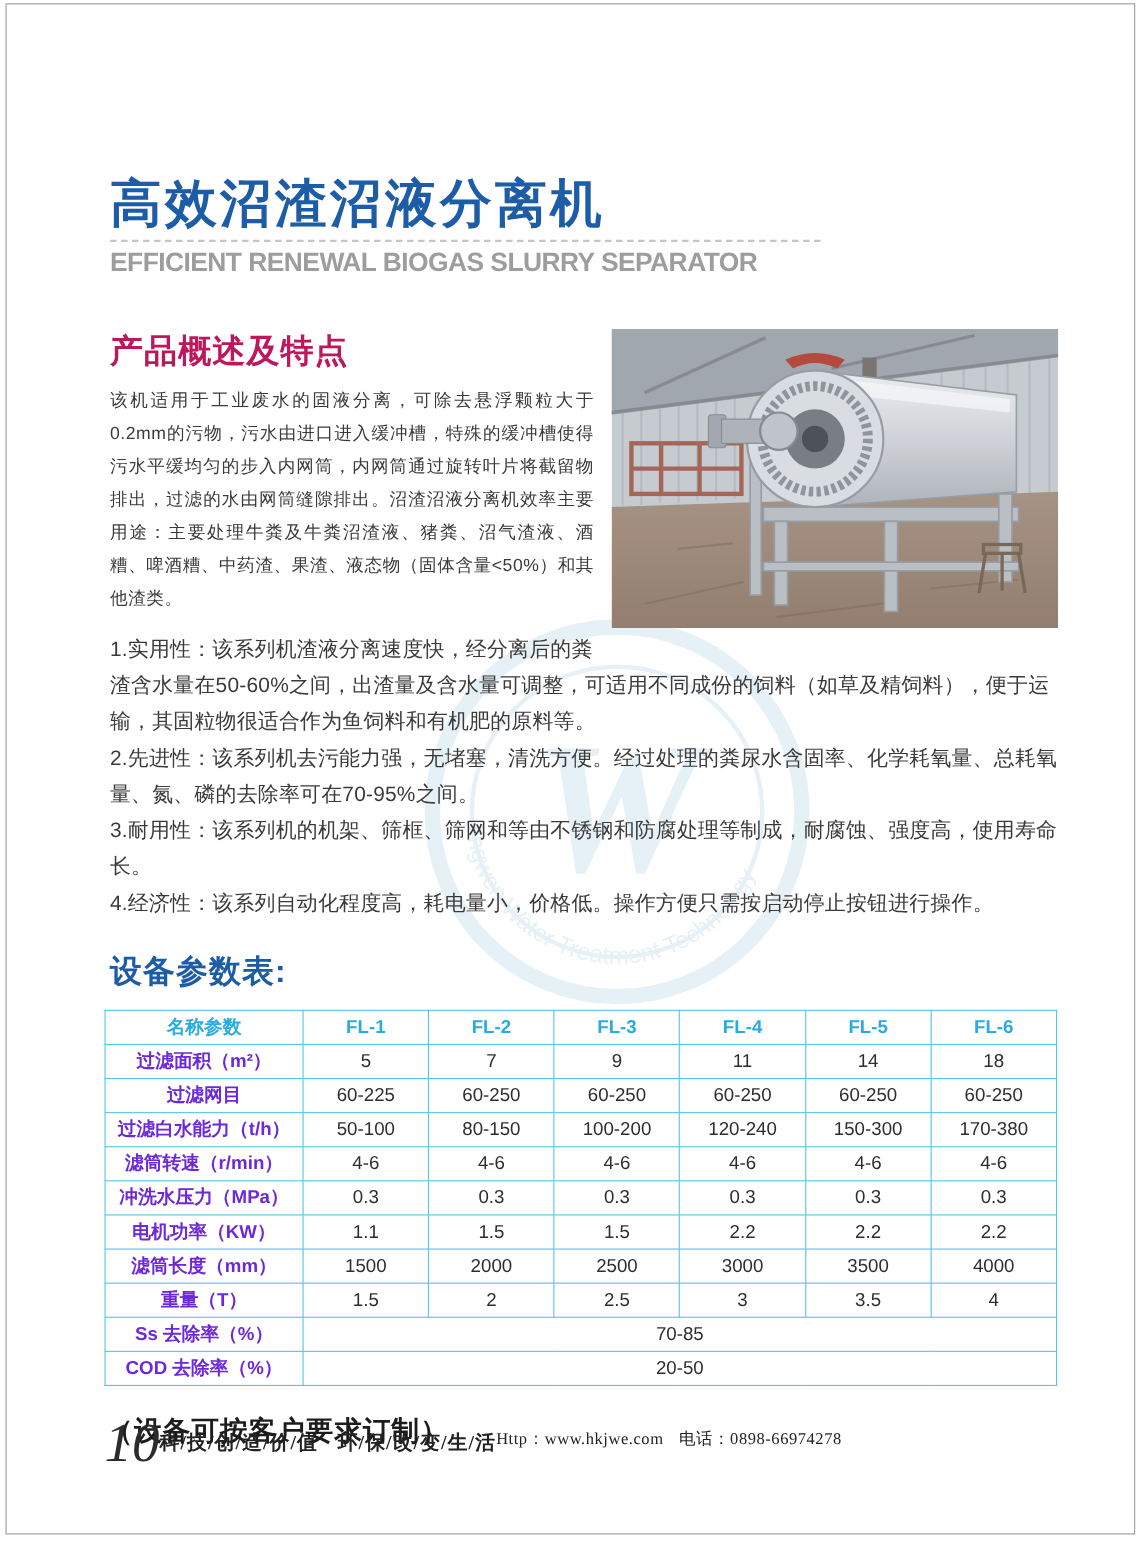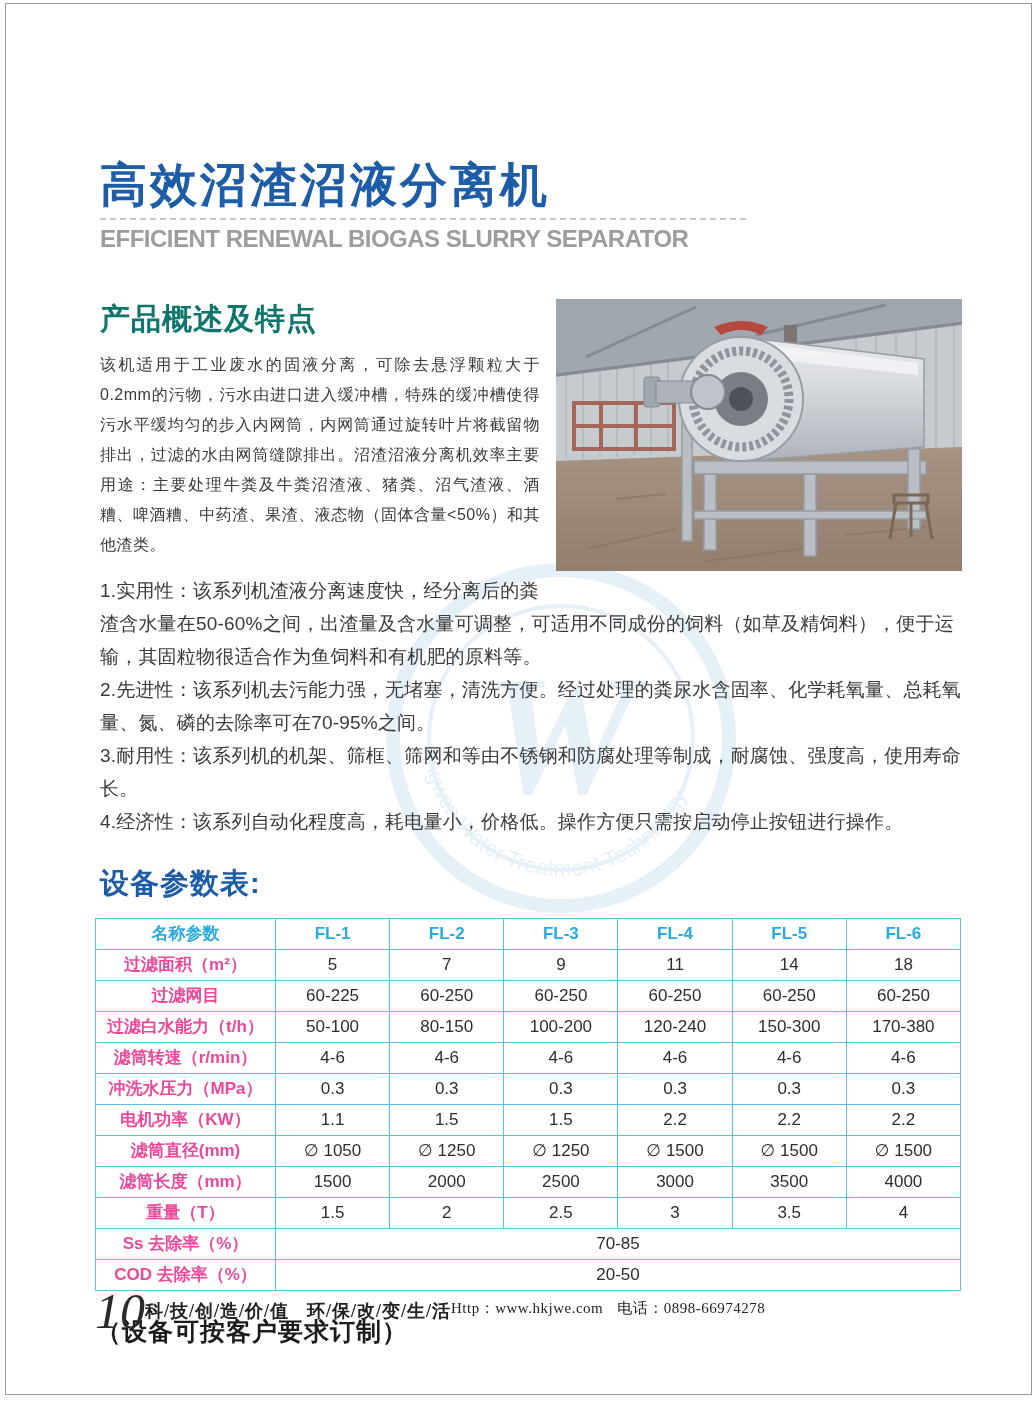--- a/index.html
+++ b/index.html
@@ -10,31 +10,31 @@
   .content{position:relative;z-index:2;padding:160px 72px 0 100px;}
 
   h1.title{margin:0;font-size:47px;line-height:1.05;font-weight:bold;color:#1d5ca6;letter-spacing:3px;}
   .title-divider{width:646px;border-top:2px dashed #c6c6c6;margin:9px 0 5px 0;height:0;}
   h2.subtitle{margin:0;font-size:24px;line-height:1.15;font-weight:bold;color:#9d9d9d;letter-spacing:-0.5px;}
 
   .overview{margin-top:46px;}
   .flow{width:862px;}
   figure.photo{float:right;width:406px;height:272px;margin:0 0 12px 16px;padding:0;}
   figure.photo svg{display:block;width:406px;height:272px;}
-  h3.sec{margin:0 0 10px 0;font-size:30px;font-weight:bold;color:#0f766e;letter-spacing:1px;}
+  h3.sec{margin:0 0 10px 0;font-size:30px;font-weight:bold;color:#be185d;letter-spacing:1px;}
   p.lead{margin:0 0 14px 0;font-size:16px;line-height:30px;color:#3a3a3a;text-align:justify;letter-spacing:0.5px;}
   p.feature{margin:0;font-size:19px;line-height:33px;color:#3a3a3a;letter-spacing:0.2px;}
 
   .params{margin-top:26px;}
   h3.sec2{margin:0 0 14px 0;font-size:29px;font-weight:bold;color:#1d5ca6;letter-spacing:1px;}
   table.ptable{border-collapse:collapse;width:866px;margin-left:-5px;table-layout:fixed;background:#fff;}
   table.ptable col.c0{width:180px;}
   table.ptable th,table.ptable td{border:1px solid #56c3e8;height:30px;padding:0;text-align:center;vertical-align:middle;font-size:17px;}
   table.ptable thead th{color:#29abe2;font-weight:bold;}
-  table.ptable th.rowlabel{color:#ec4899;font-weight:bold;}
+  table.ptable th.rowlabel{color:#6d28d9;font-weight:bold;}
   table.ptable td{color:#2e2e2e;font-weight:normal;}
 
   p.note{margin:24px 0 0 -4px;font-size:25px;font-weight:bold;color:#1c1c1c;letter-spacing:1px;}
 
   .footer{position:absolute;left:95px;top:1286px;z-index:2;display:flex;align-items:center;}
   .pagenum{font-family:"Liberation Serif","DejaVu Serif",serif;font-style:italic;font-size:50px;color:#2b2b2b;line-height:1;}
   .fblock{display:flex;flex-direction:row;}
   .slogans{font-family:"Liberation Serif","DejaVu Serif",serif;font-weight:bold;font-size:18px;color:#222;letter-spacing:1px;white-space:nowrap;}
   .slogans .gap{display:inline-block;width:18px;}
   .frule{border:0;border-top:2px solid #3a3a3a;margin:3px 0 3px 0;width:100%;}
@@ -236,29 +236,20 @@
             <tr>
               <th class="rowlabel">电机功率（KW）</th>
               <td>1.1</td>
               <td>1.5</td>
               <td>1.5</td>
               <td>2.2</td>
               <td>2.2</td>
               <td>2.2</td>
             </tr>
             <tr>
-              <th class="rowlabel">滤筒直径(mm)</th>
-              <td>∅ 1050</td>
-              <td>∅ 1250</td>
-              <td>∅ 1250</td>
-              <td>∅ 1500</td>
-              <td>∅ 1500</td>
-              <td>∅ 1500</td>
-            </tr>
-            <tr>
               <th class="rowlabel">滤筒长度（mm）</th>
               <td>1500</td>
               <td>2000</td>
               <td>2500</td>
               <td>3000</td>
               <td>3500</td>
               <td>4000</td>
             </tr>
             <tr>
               <th class="rowlabel">重量（T）</th>

